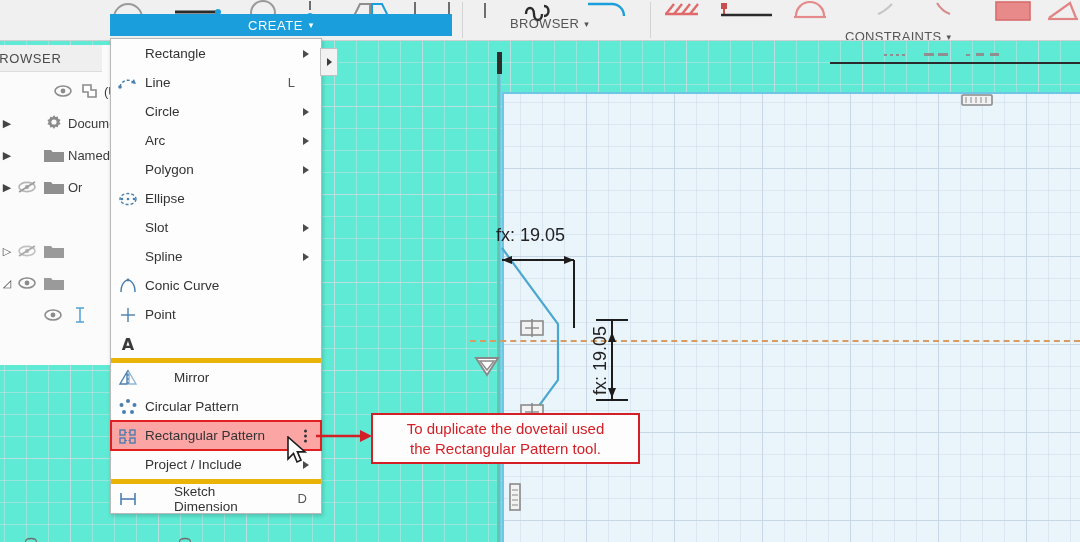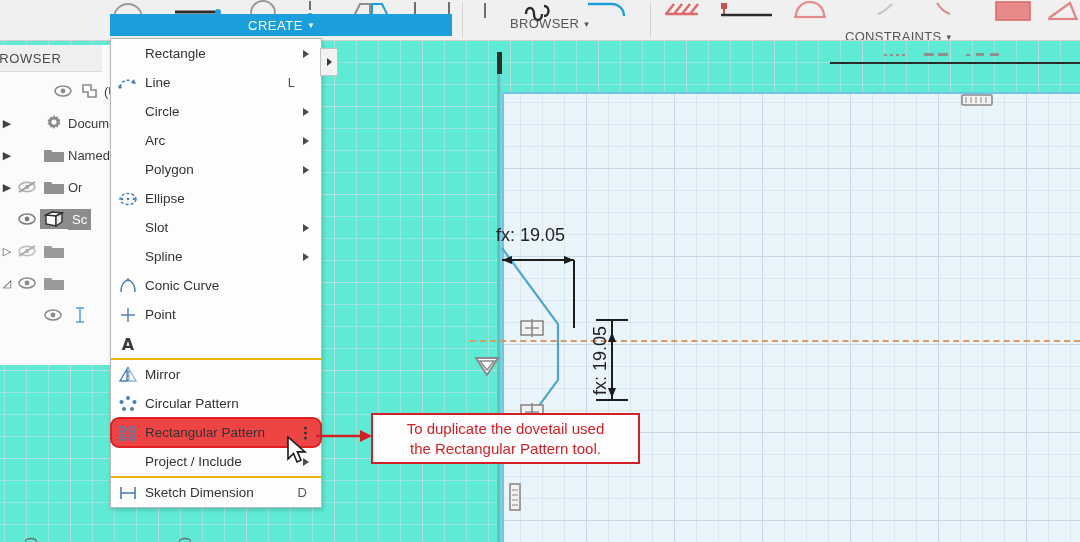--- a/index.html
+++ b/index.html
@@ -125,24 +125,24 @@
   }
   .mi{
     position:relative;height:29px;display:flex;align-items:center;
     font-size:13.5px;color:#333;
   }
   .mi .mico{width:34px;flex:0 0 34px;display:flex;align-items:center;justify-content:center;}
   .mi .mlabel{flex:1 1 auto;}
   .mi .mkey{font-size:13px;color:#555;margin-right:26px;}
   .mi .msub{position:absolute;right:12px;top:50%;transform:translateY(-50%);
     width:0;height:0;border-left:6px solid #4c4c4c;border-top:4.5px solid transparent;border-bottom:4.5px solid transparent;}
-  .mi.sep-top{border-top:2px solid #eab308;}
+  .mi.sep-top{border-top:5px solid #eab308;gap:29px;}
   .mi.highlight{
-    background:#ef4444;
-    outline:2px solid #e02020;outline-offset:-1px;border-radius:8px;
+    background:#fca5a5;
+    outline:2px solid #e02020;outline-offset:-1px;
   }
   .mi .dots{position:absolute;right:14px;top:50%;transform:translateY(-50%);
     display:flex;flex-direction:column;gap:2px;align-items:center;}
   .mi .dots i{display:block;width:3px;height:3px;background:#333;border-radius:50%;}
   .menu-rightnub{
     position:absolute;left:320px;top:48px;width:16px;height:26px;
     background:#f2f2f2;border:1px solid #c2c2c2;z-index:41;
     display:flex;align-items:center;justify-content:center;
   }
   .menu-rightnub::after{content:"";width:0;height:0;
@@ -327,37 +327,20 @@
           </svg>
       </span>
       <span class="nico">
         <svg width="22" height="17" viewBox="0 0 22 17">
             <path d="M1 3h7l1.6 2H21v10H1z" fill="#8f8f8f"></path>
           </svg>
       </span>
       <span class="lbl">Or</span>
     </div>
 
-    <div class="brow-row sel" style="top:158px;">
-      <span class="arrow"></span>
-      <span class="eye">
-        <svg width="18" height="12" viewBox="0 0 18 12">
-            <ellipse cx="9" cy="6" rx="8" ry="5" fill="none" stroke="#7d7d7d" stroke-width="1.6"></ellipse>
-            <circle cx="9" cy="6" r="2.4" fill="#7d7d7d"></circle>
-          </svg>
-      </span>
-      <span class="nico">
-        <svg width="22" height="20" viewBox="0 0 22 20">
-            <path d="M3 6l6-3 10 1-6 3z" fill="#fff" stroke="#2f2f2f" stroke-width="1.4"></path>
-            <path d="M3 6v9l10 2V7z" fill="#fff" stroke="#2f2f2f" stroke-width="1.4"></path>
-            <path d="M13 7l6-3v9l-6 4z" fill="#e8e8e8" stroke="#2f2f2f" stroke-width="1.4"></path>
-          </svg>
-      </span>
-      <span class="lbl">Sc</span>
-    </div>
 
     <div class="brow-row" style="top:190px;">
       <span class="arrow">▷</span>
       <span class="eye">
         <svg width="20" height="14" viewBox="0 0 20 14">
             <ellipse cx="10" cy="7" rx="8" ry="4.6" fill="none" stroke="#c0c0c0" stroke-width="1.6"></ellipse>
             <circle cx="10" cy="7" r="2.2" fill="#c0c0c0"></circle>
             <line x1="2" y1="12" x2="18" y2="2" stroke="#a8a8a8" stroke-width="1.6"></line>
           </svg>
       </span>

